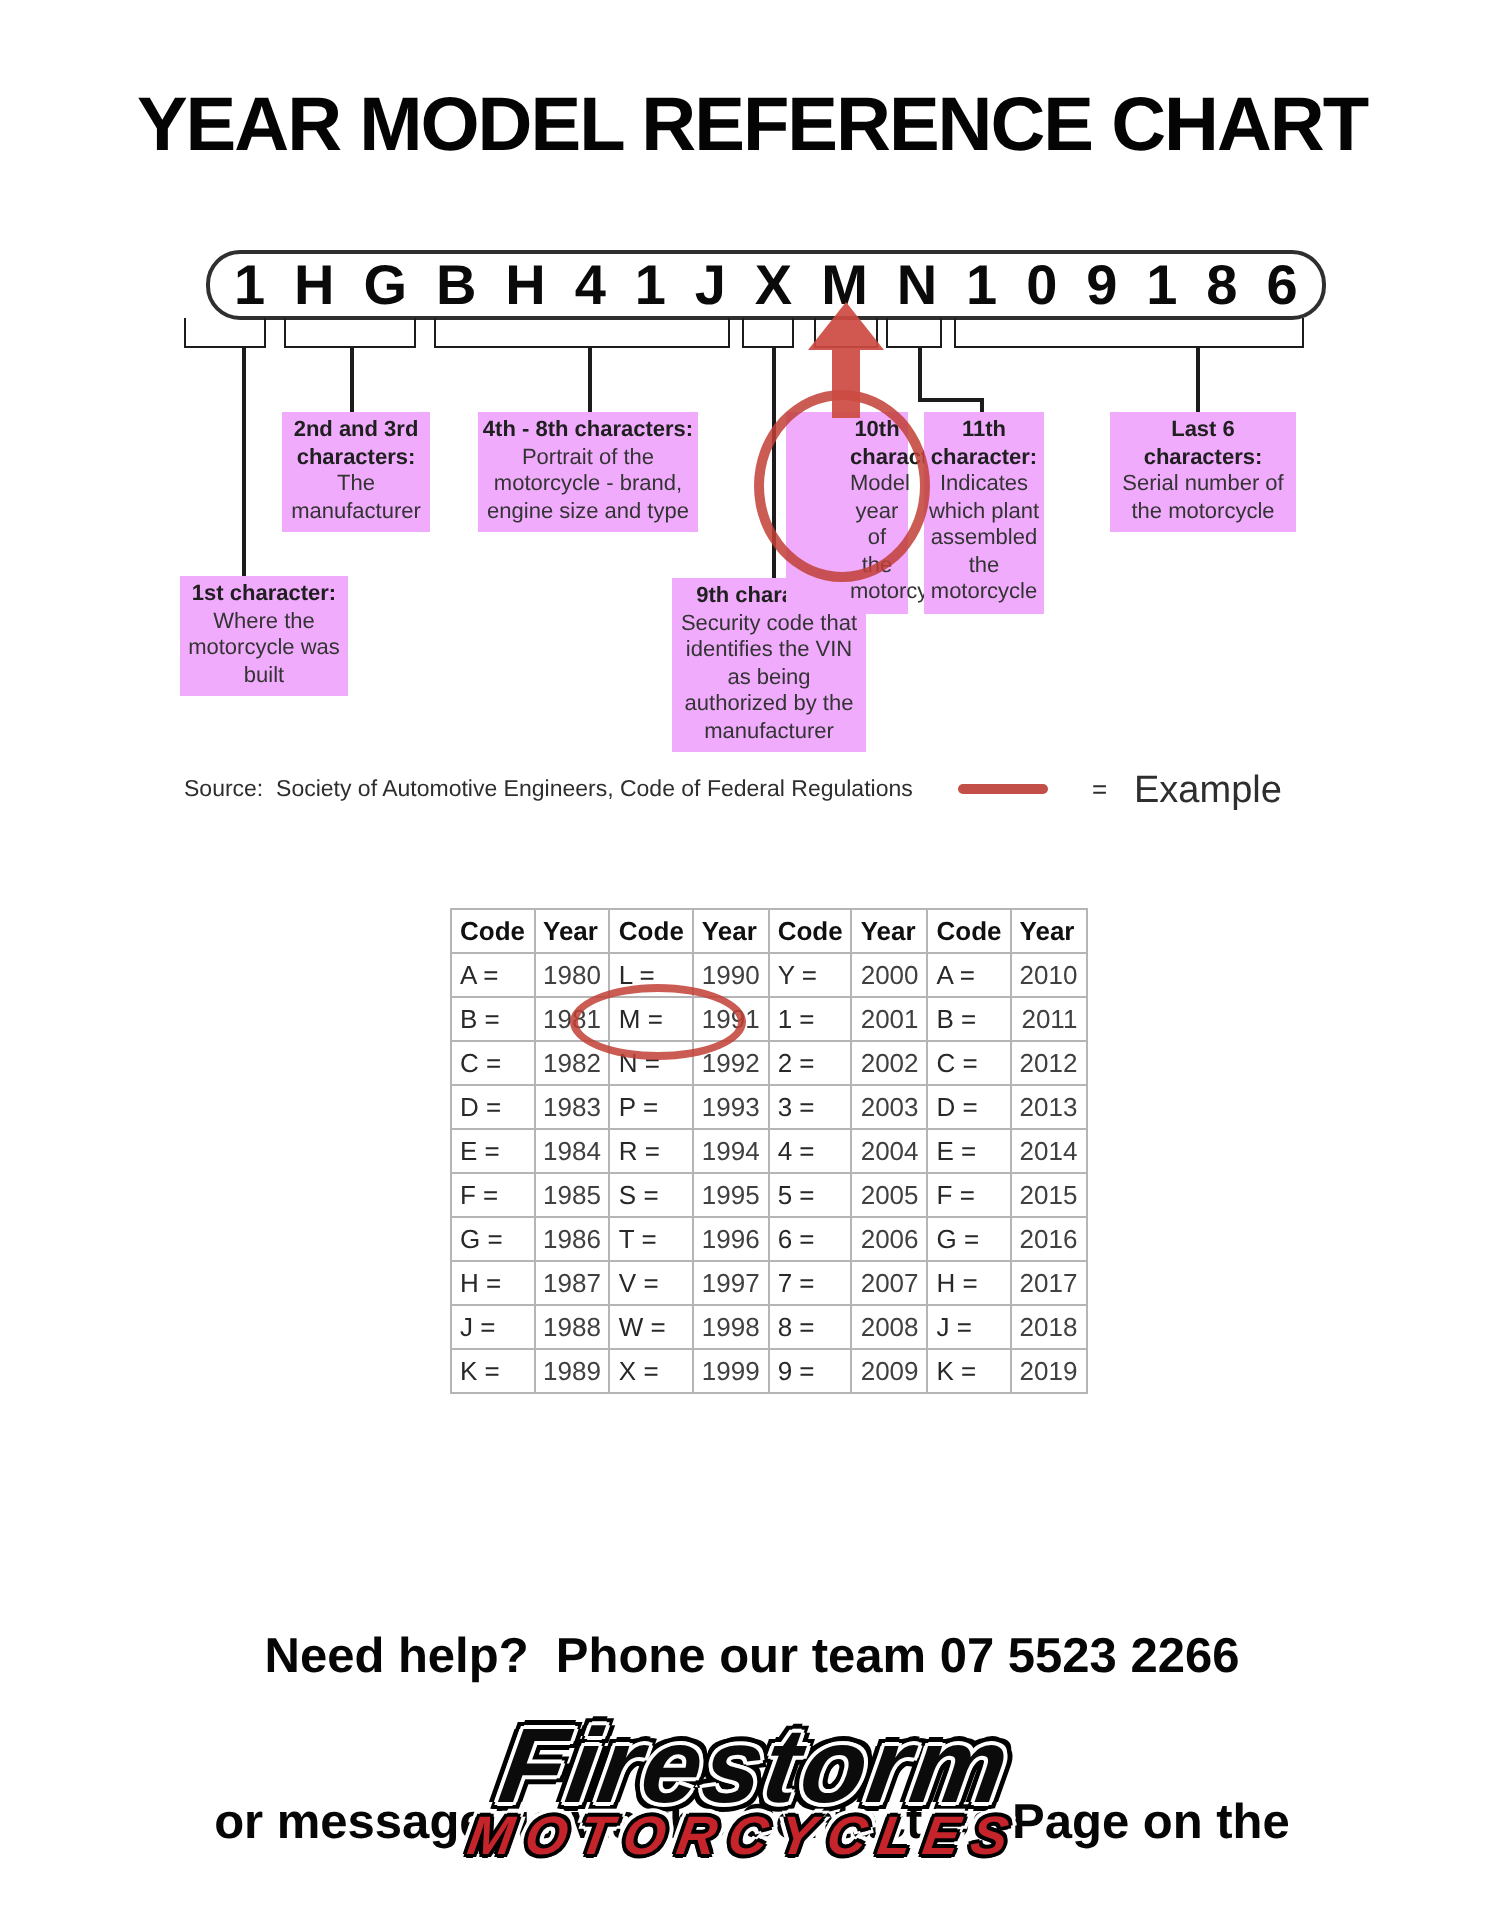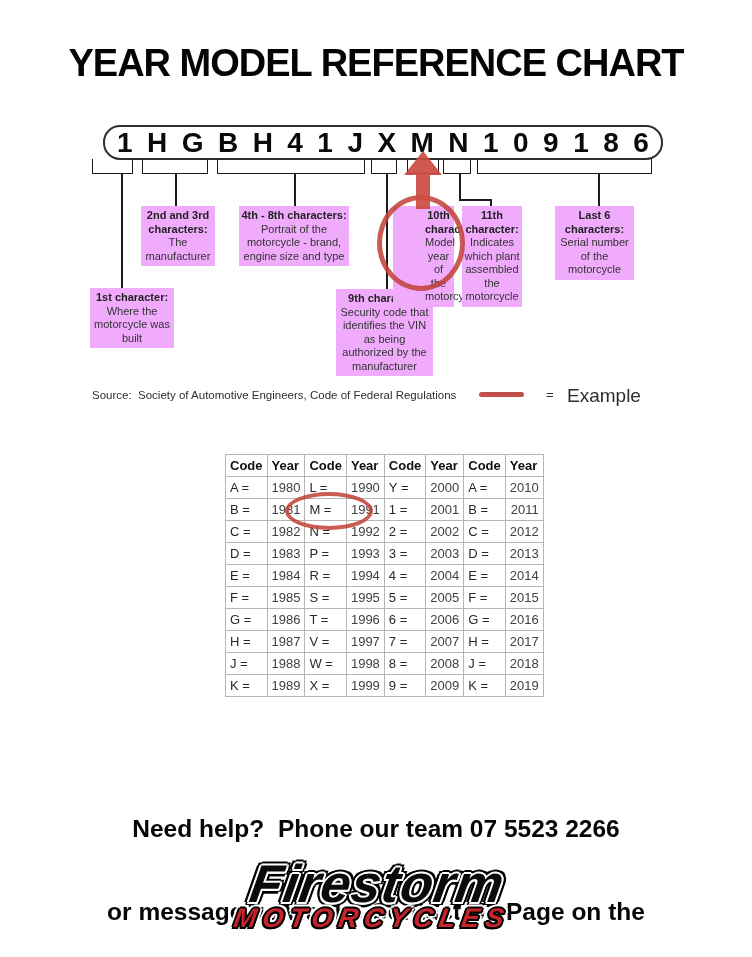--- a/index.html
+++ b/index.html
@@ -133,21 +133,21 @@
     <div class="body">Security code that identifies the VIN as being authorized by the manufacturer</div>
   </div>
   <div class="callout" style="left:393px; top:206px; width:61px;padding-left:32px;">
     <div class="heading">10th character:</div>
     <div class="body">Model year of the motorcycle</div>
   </div>
   <div class="callout" style="left:462px; top:206px; width:60px;">
     <div class="heading">11th character:</div>
     <div class="body">Indicates which plant assembled the motorcycle</div>
   </div>
-  <div class="callout" style="left:555px; top:206px; width:79px;">
+  <div class="callout" style="left:555px; top:206px; width:93px;">
     <div class="heading">Last 6 characters:</div>
     <div class="body">Serial number of the motorcycle</div>
   </div>
 
   <div class="red-circle"></div>
   <svg class="red-arrow" viewBox="0 0 38 58">
     <polygon points="19,0 38,24 26,24 26,58 12,58 12,24 0,24" fill="#cc4a41" opacity="0.92"></polygon>
   </svg>
 
   <span class="source">Source:  Society of Automotive Engineers, Code of Federal Regulations</span>

